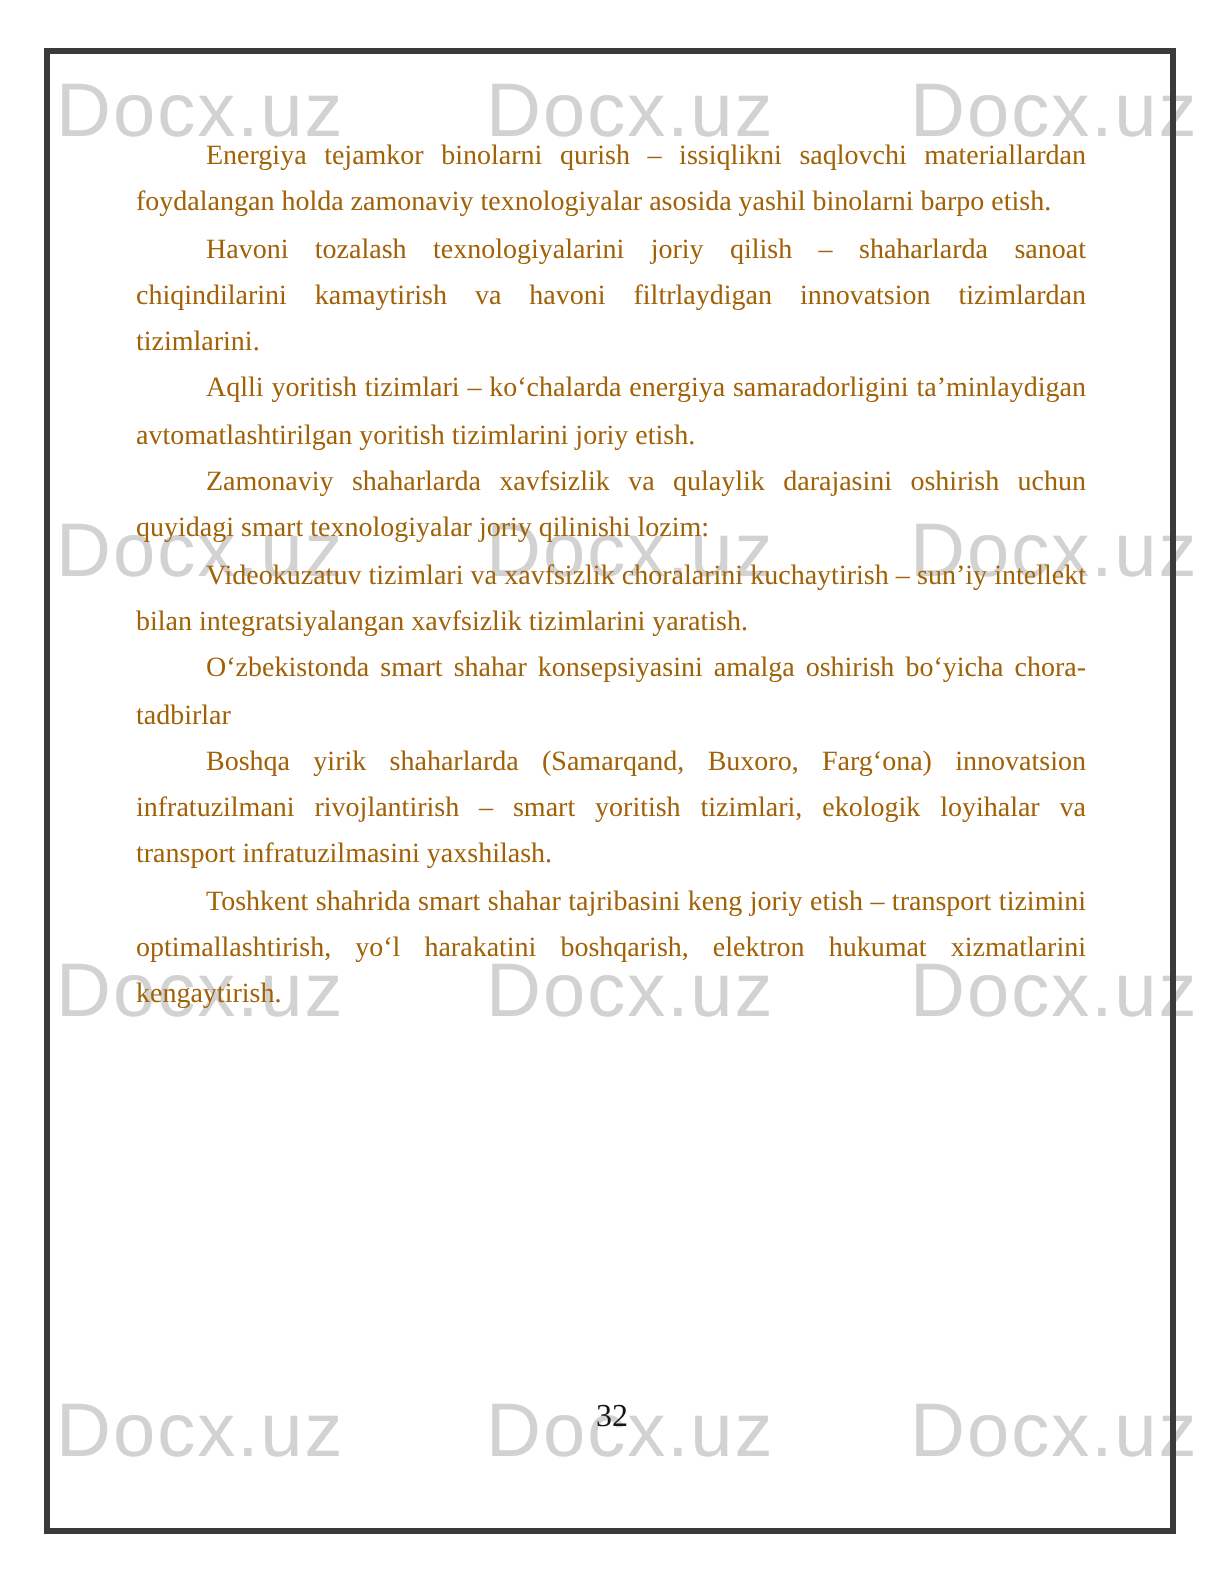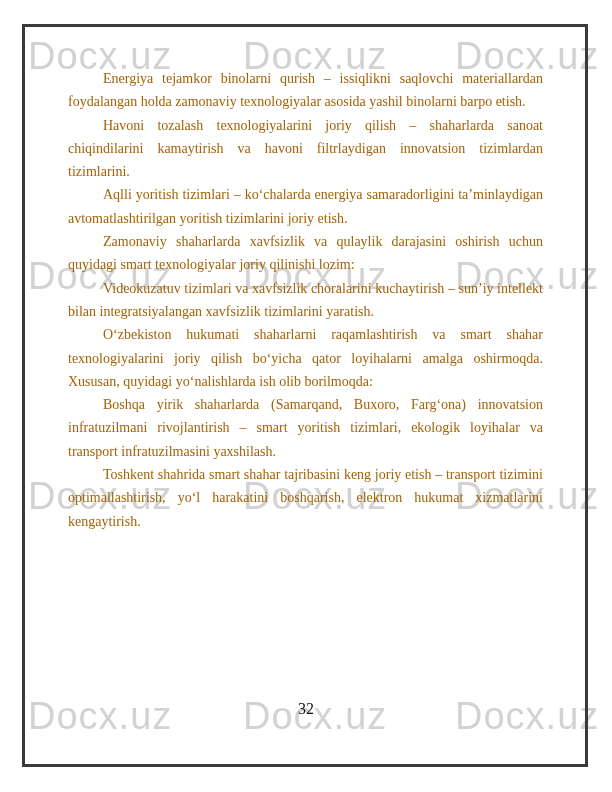--- a/index.html
+++ b/index.html
@@ -92,20 +92,20 @@
     </div>
 
   <div class="page-border"></div>
 
   <div class="content">
     <p>Energiya tejamkor binolarni qurish – issiqlikni saqlovchi materiallardan foydalangan holda zamonaviy texnologiyalar asosida yashil binolarni barpo etish.</p>
     <p>Havoni tozalash texnologiyalarini joriy qilish – shaharlarda sanoat chiqindilarini kamaytirish va havoni filtrlaydigan innovatsion tizimlardan tizimlarini.</p>
     <p>Aqlli yoritish tizimlari – koʻchalarda energiya samaradorligini ta’minlaydigan avtomatlashtirilgan yoritish tizimlarini joriy etish.</p>
     <p>Zamonaviy shaharlarda xavfsizlik va qulaylik darajasini oshirish uchun quyidagi smart texnologiyalar joriy qilinishi lozim:</p>
     <p>Videokuzatuv tizimlari va xavfsizlik choralarini kuchaytirish – sun’iy intellekt bilan integratsiyalangan xavfsizlik tizimlarini yaratish.</p>
-    <p>Oʻzbekiston hukumati shaharlarni raqamlashtirish va smart shahar texnologiyalarini joriy qilish boʻyicha qator loyihalarni amalga oshirmoqda. Xususan, quyidagi yoʻnalishlarda ish olib borilmoqda:</p>
+    <p>Oʻzbekistonda smart shahar konsepsiyasini amalga oshirish boʻyicha chora-tadbirlar</p>
     <p>Boshqa yirik shaharlarda (Samarqand, Buxoro, Fargʻona) innovatsion infratuzilmani rivojlantirish – smart yoritish tizimlari, ekologik loyihalar va transport infratuzilmasini yaxshilash.</p>
     <p>Toshkent shahrida smart shahar tajribasini keng joriy etish – transport tizimini optimallashtirish, yoʻl harakatini boshqarish, elektron hukumat xizmatlarini kengaytirish.</p>
   </div>
 
   <div class="page-number">32</div>
 
 </div>
 
 </body></html>

